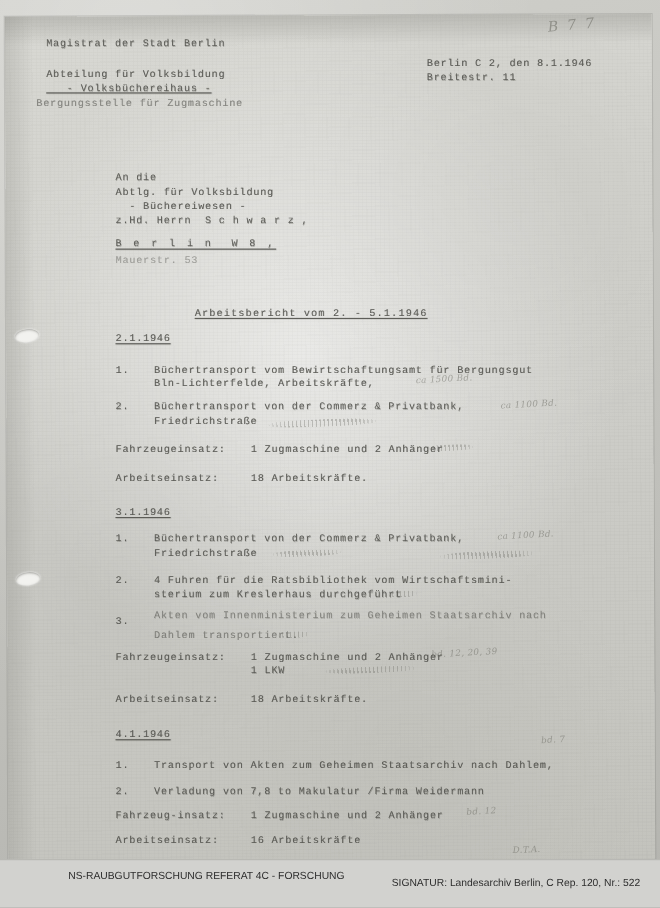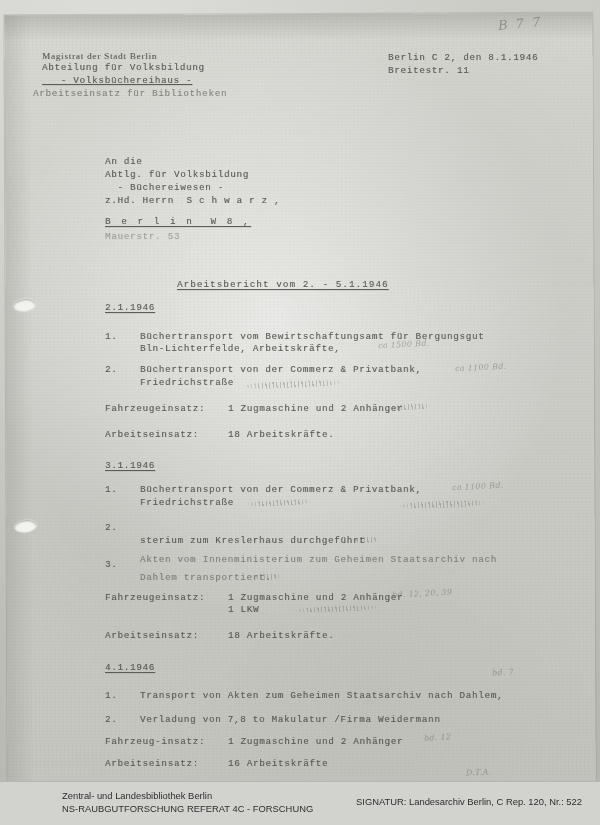--- a/index.html
+++ b/index.html
@@ -113,24 +113,24 @@
     <div id="grain"></div>
     <div id="curl"></div>
     <div id="leftedge"></div>
 
     <div class="hole" style="left:8px;top:284px;"></div>
     <div class="hole" style="left:8px;top:505px;"></div>
   </div>
 
   <div class="hand big" style="left:498px;top:16px;">B 7 7</div>
 
-  <div class="typed" style="left:42px;top:50px;font-family:Liberation Serif, serif;">Magistrat der Stadt Berlin</div>
+  <div class="typed" style="left:42px;top:34px;">Magistrat der Stadt Berlin</div>
   <div class="typed" style="left:42px;top:62px;">Abteilung für Volksbildung</div>
   <div class="typed" style="left:42px;top:75px;text-decoration:underline;">   - Volksbüchereihaus -</div>
-  <div class="typed faint" style="left:33px;top:88px;">Arbeitseinsatz für Bibliotheken</div>
+  <div class="typed faint" style="left:33px;top:88px;">Bergungsstelle für Zugmaschine</div>
 
   <div class="typed" style="left:388px;top:52px;text-align:right;">Berlin C 2, den 8.1.1946</div>
   <div class="typed" style="left:388px;top:65px;">Breitestr. 11</div>
 
   <div class="typed" style="left:105px;top:156px;">An die</div>
   <div class="typed" style="left:105px;top:169px;">Abtlg. für Volksbildung</div>
   <div class="typed" style="left:105px;top:182px;">  - Büchereiwesen -</div>
   <div class="typed" style="left:105px;top:195px;">z.Hd. Herrn  S c h w a r z ,</div>
   <div class="typed u" style="left:105px;top:216px;letter-spacing:2.6px;">B e r l i n  W 8 ,</div>
   <div class="typed vfaint" style="left:105px;top:231px;">Mauerstr. 53</div>
@@ -160,20 +160,21 @@
   <div class="typed u" style="left:105px;top:460px;">3.1.1946</div>
 
   <div class="typed" style="left:105px;top:484px;">1.</div>
   <div class="typed" style="left:140px;top:484px;">Büchertransport von der Commerz &amp; Privatbank,</div>
   <div class="typed" style="left:140px;top:497px;">Friedrichstraße</div>
   <div class="hand" style="left:452px;top:482px;">ca 1100 Bd.</div>
   <div class="scribble" style="left:248px;top:500px;width:62px;height:6px;"></div>
   <div class="scribble" style="left:400px;top:501px;width:86px;"></div>
 
   <div class="typed" style="left:105px;top:522px;">2.</div>
+  <div class="typed" style="left:140px;top:522px;">4 Fuhren für die Ratsbibliothek vom Wirtschaftsmini-</div>
   <div class="typed" style="left:140px;top:535px;">sterium zum Kreslerhaus durchgeführt</div>
   <div class="scribble" style="left:353px;top:537px;width:26px;height:6px;"></div>
 
   <div class="typed" style="left:105px;top:559px;">3.</div>
   <div class="typed faint" style="left:140px;top:554px;">Akten vom Innenministerium zum Geheimen Staatsarchiv nach</div>
   <div class="typed faint" style="left:140px;top:572px;">Dahlem transportiert.</div>
   <div class="scribble" style="left:253px;top:574px;width:28px;height:6px;"></div>
 
   <div class="typed" style="left:105px;top:592px;">Fahrzeugeinsatz:</div>
   <div class="typed" style="left:228px;top:592px;">1 Zugmaschine und 2 Anhänger</div>
@@ -198,17 +199,16 @@
   <div class="hand" style="left:424px;top:733px;">bd. 12</div>
 
   <div class="typed" style="left:105px;top:758px;">Arbeitseinsatz:</div>
   <div class="typed" style="left:228px;top:758px;">16 Arbeitskräfte</div>
 
   <div class="hand" style="left:466px;top:768px;transform:rotate(-2deg);">D.T.A.</div>
 </div>
 
 <div id="footer">
   <div class="fl">
-    <span class="frow">Zentral- und Landesbibliothek Berlin</span>
     <span class="frow">NS-RAUBGUTFORSCHUNG REFERAT 4C - FORSCHUNG</span>
   </div>
   <div class="fr">SIGNATUR: Landesarchiv Berlin, C Rep. 120, Nr.: 522</div>
 </div>
 
 </body></html>

